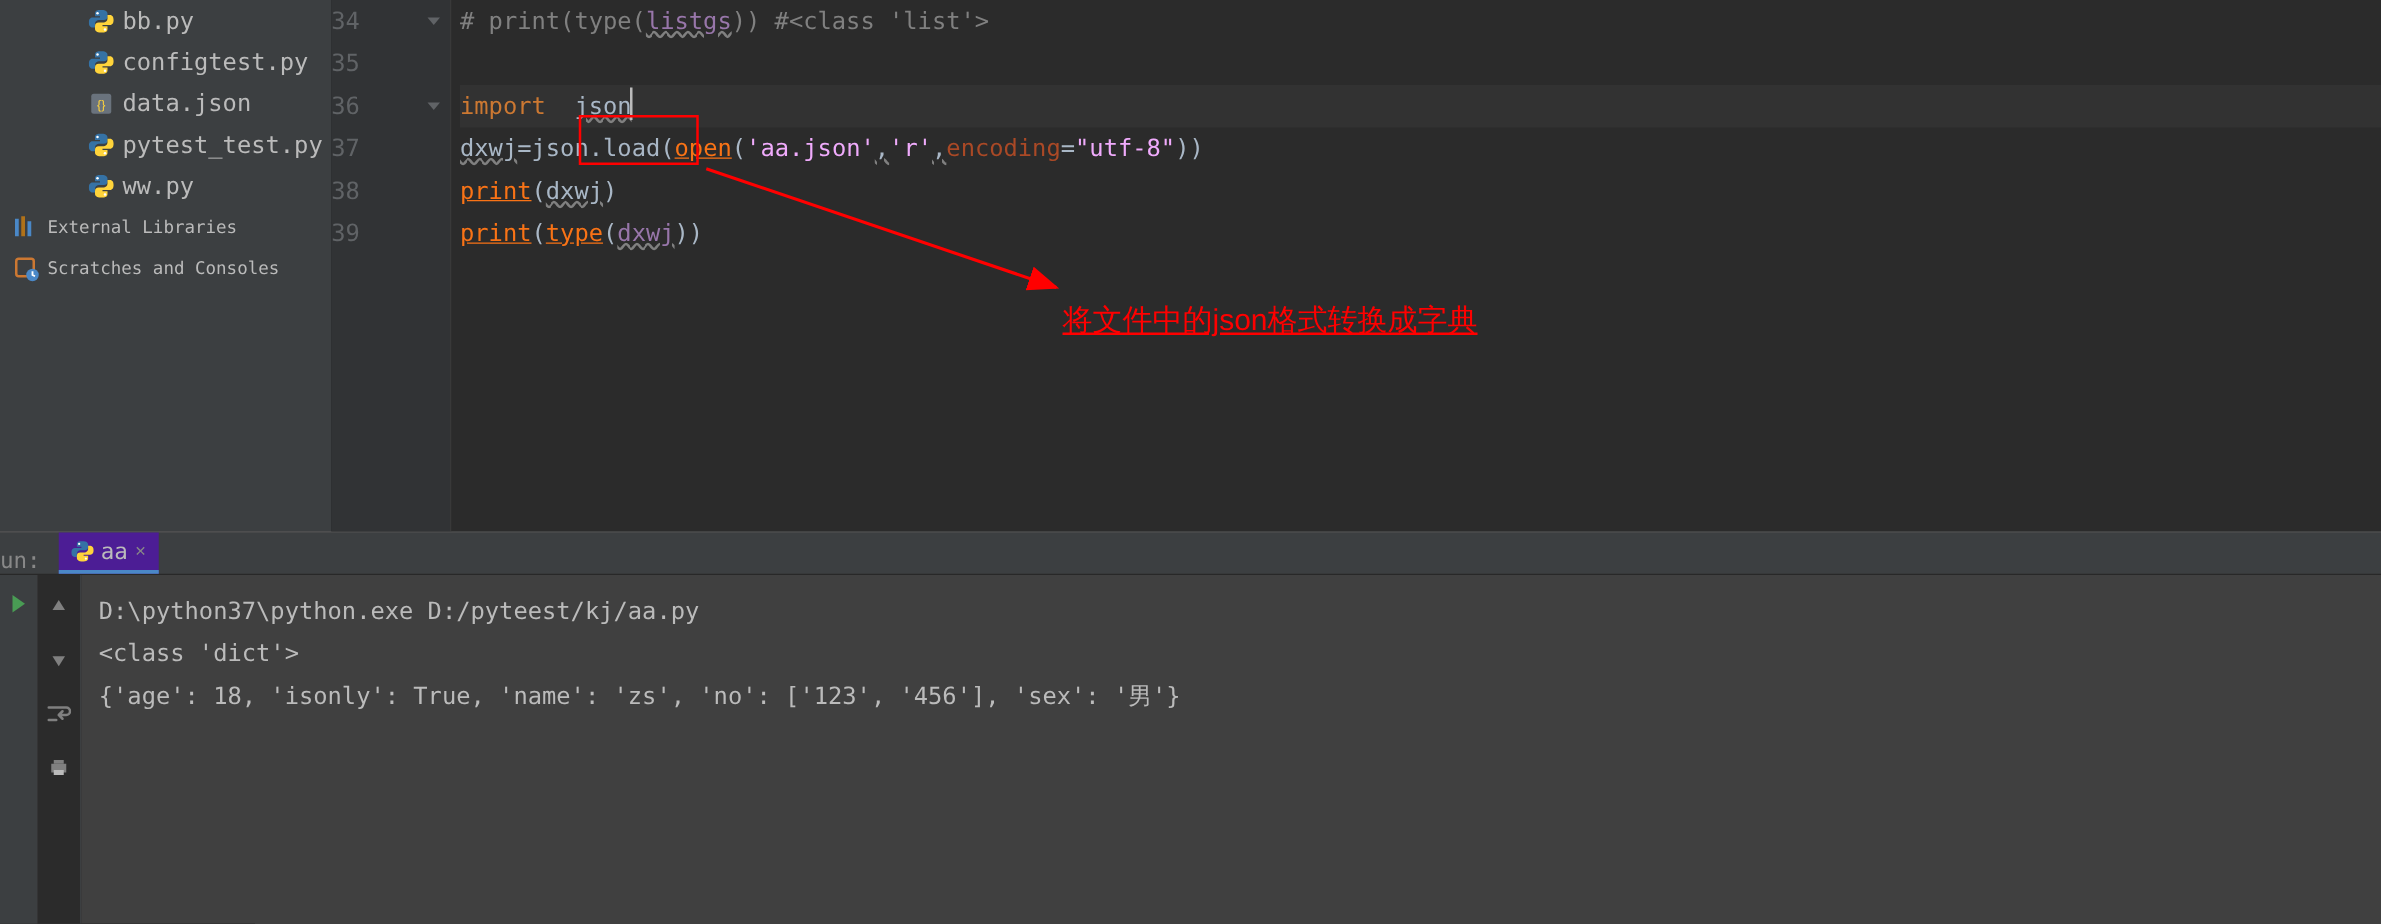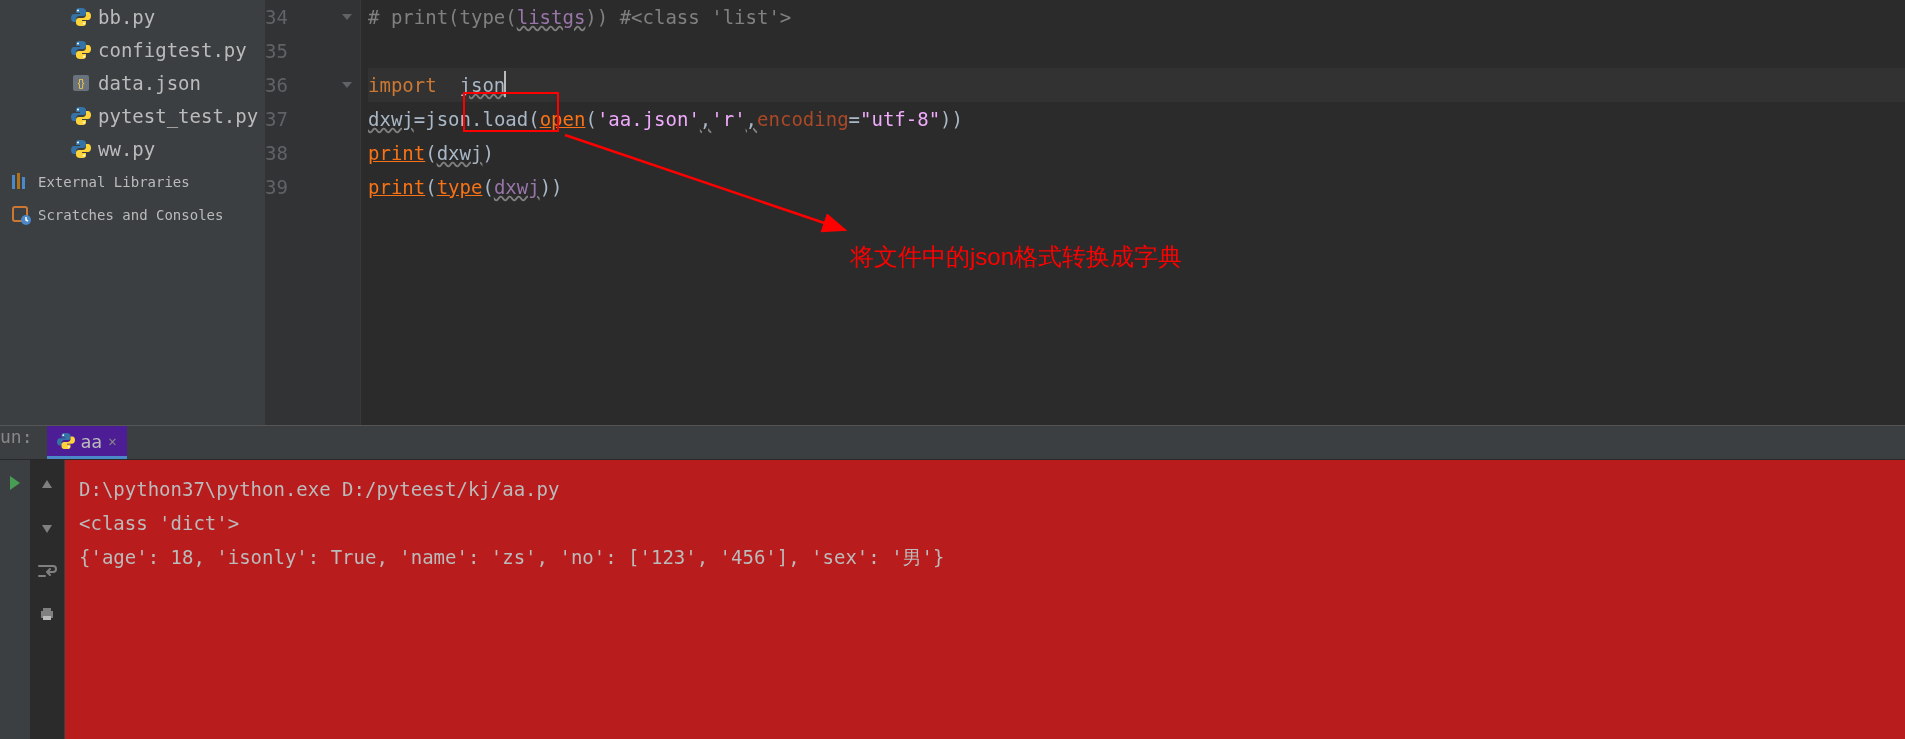--- a/index.html
+++ b/index.html
@@ -113,27 +113,28 @@
   .r-arrow {
     position:absolute;
     pointer-events:none;
   }
   .r-text {
     position:absolute;
     color:#ff0000;
     font-size:24px;
     font-family: "Microsoft YaHei","SimSun",sans-serif;
     pointer-events:none;
+    text-decoration:underline;
   }
 
   .tool-panel {
     height: 35px;
     background: #3c3f41;
     display:flex;
-    align-items:flex-start;
+    align-items:flex-end;
     font-size:18px;
     color:#bbbbbb;
     border-top:1px solid #555;
     border-bottom:1px solid #282828;
   }
   .tool-label { padding:0 14px 0 0; color:#888; }
   .tab {
     display:flex;
     align-items:center;
     padding:0 10px;
@@ -141,21 +142,21 @@
     border-bottom:3px solid #4a88c7;
     background:#4c1d95;
     gap:6px;
   }
   .tab .close-x { color:#888; font-size:14px; cursor:pointer; }
   .py-tab-icon svg { display:block; }
 
   .console-wrap {
     flex:1;
     display:flex;
-    background:#b91c1c;
+    background:#404040;
   }
   .console-gutter {
     width: 30px;
     background:#3c3f41;
     display:flex;
     flex-direction:column;
     align-items:center;
     padding-top:10px;
     gap:6px;
   }

